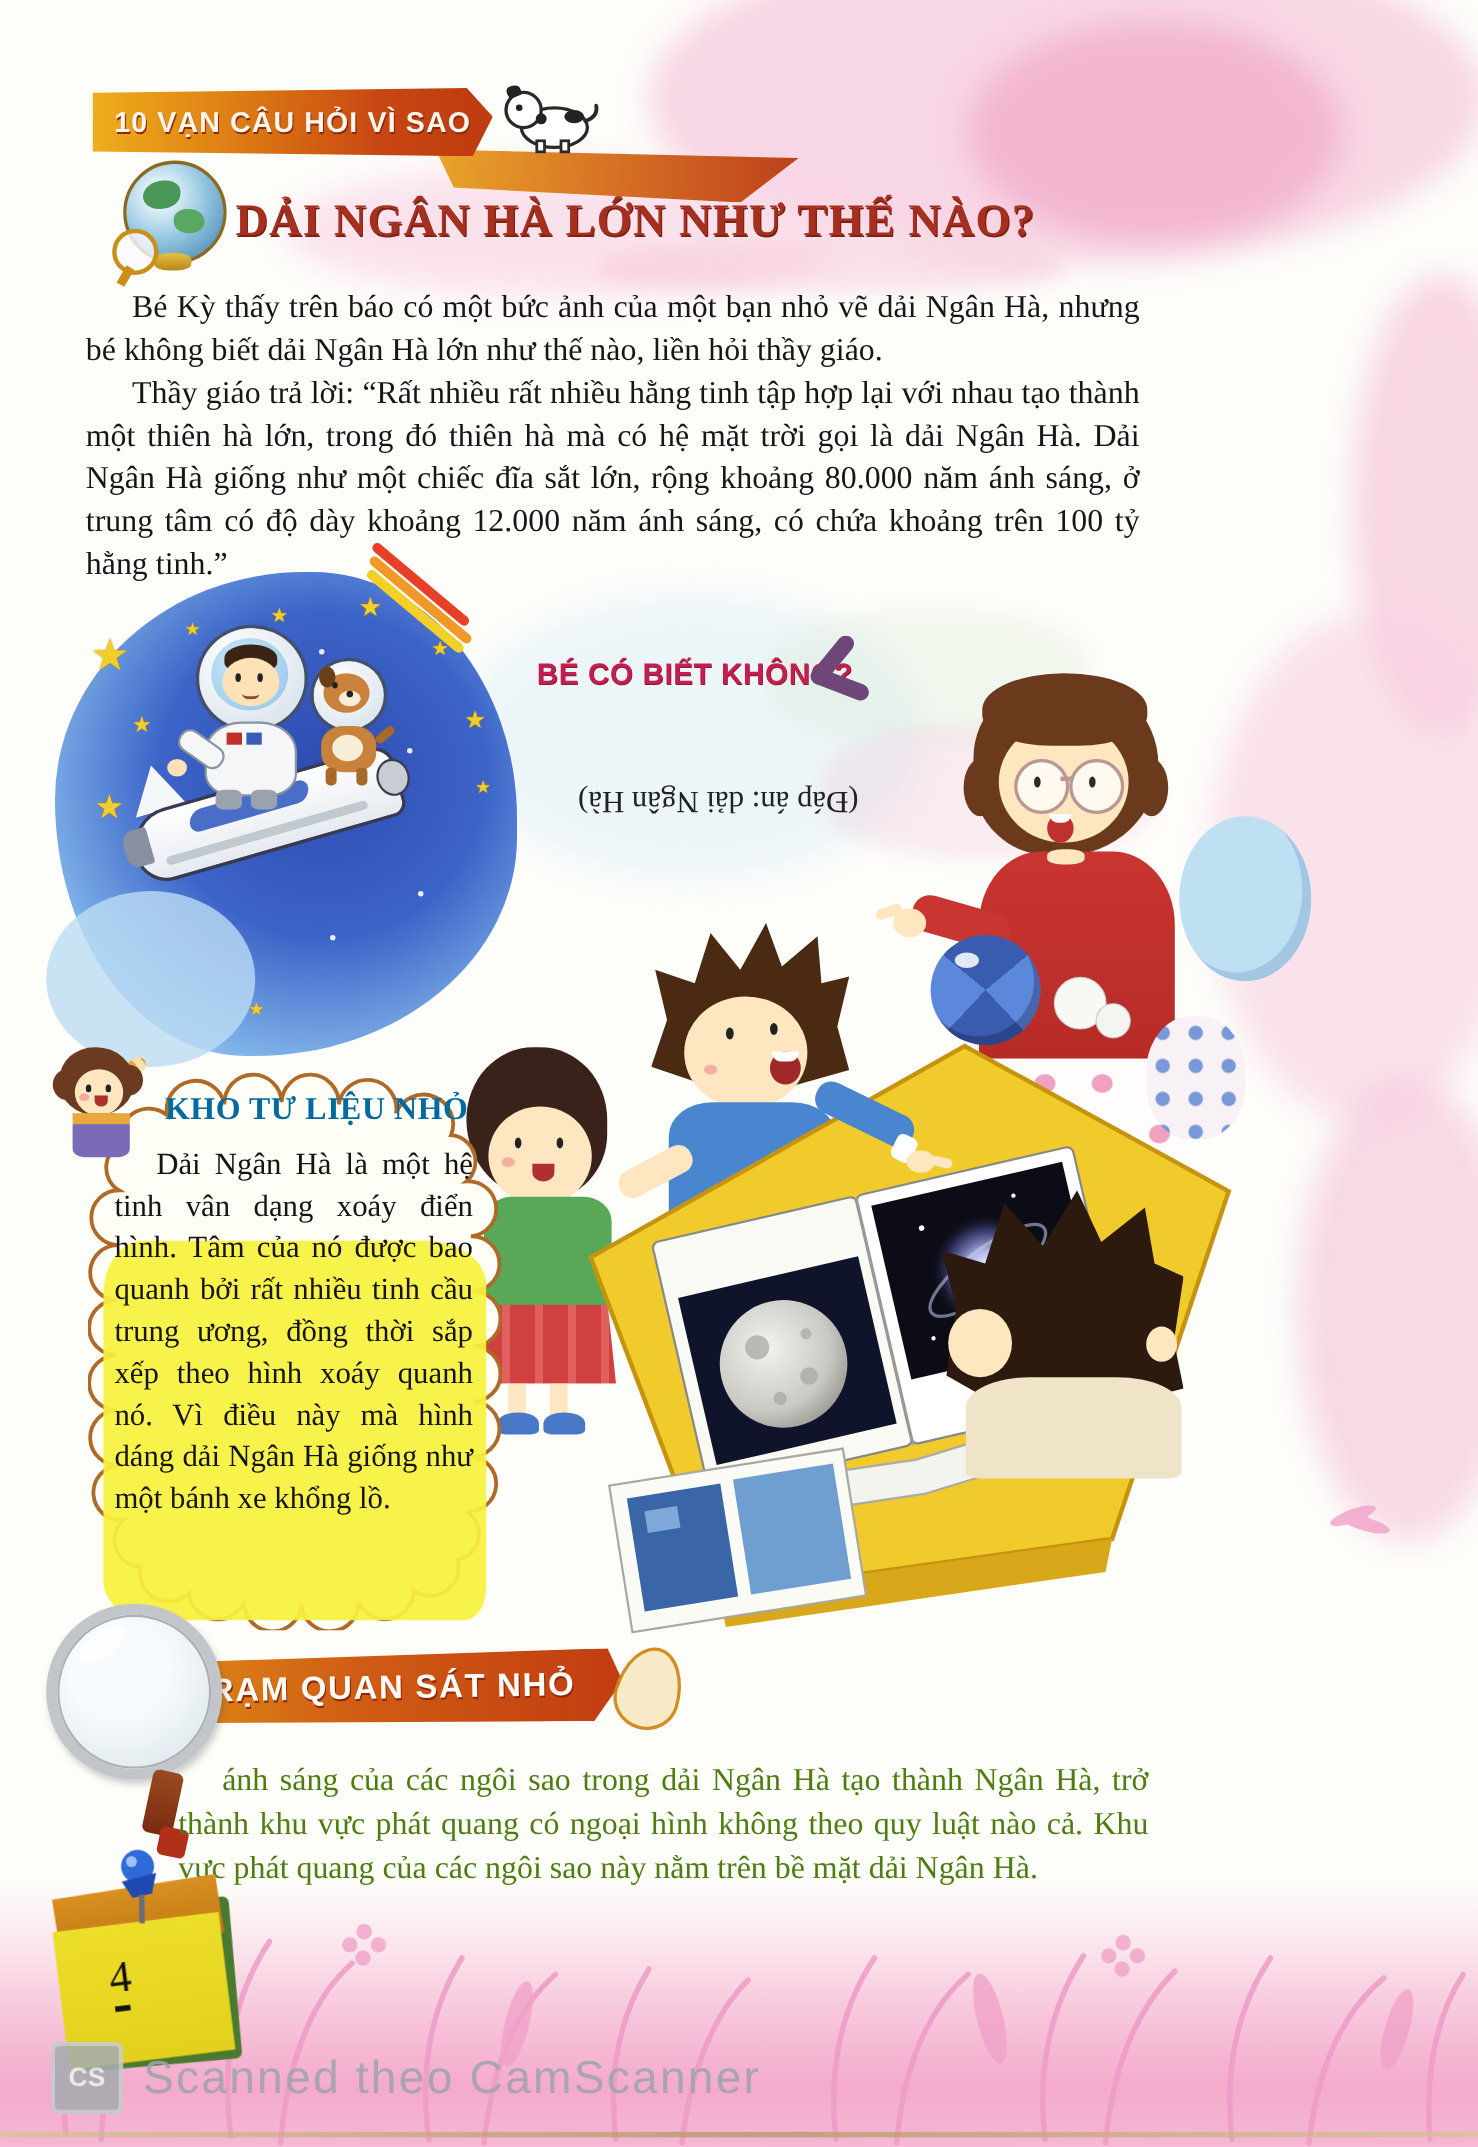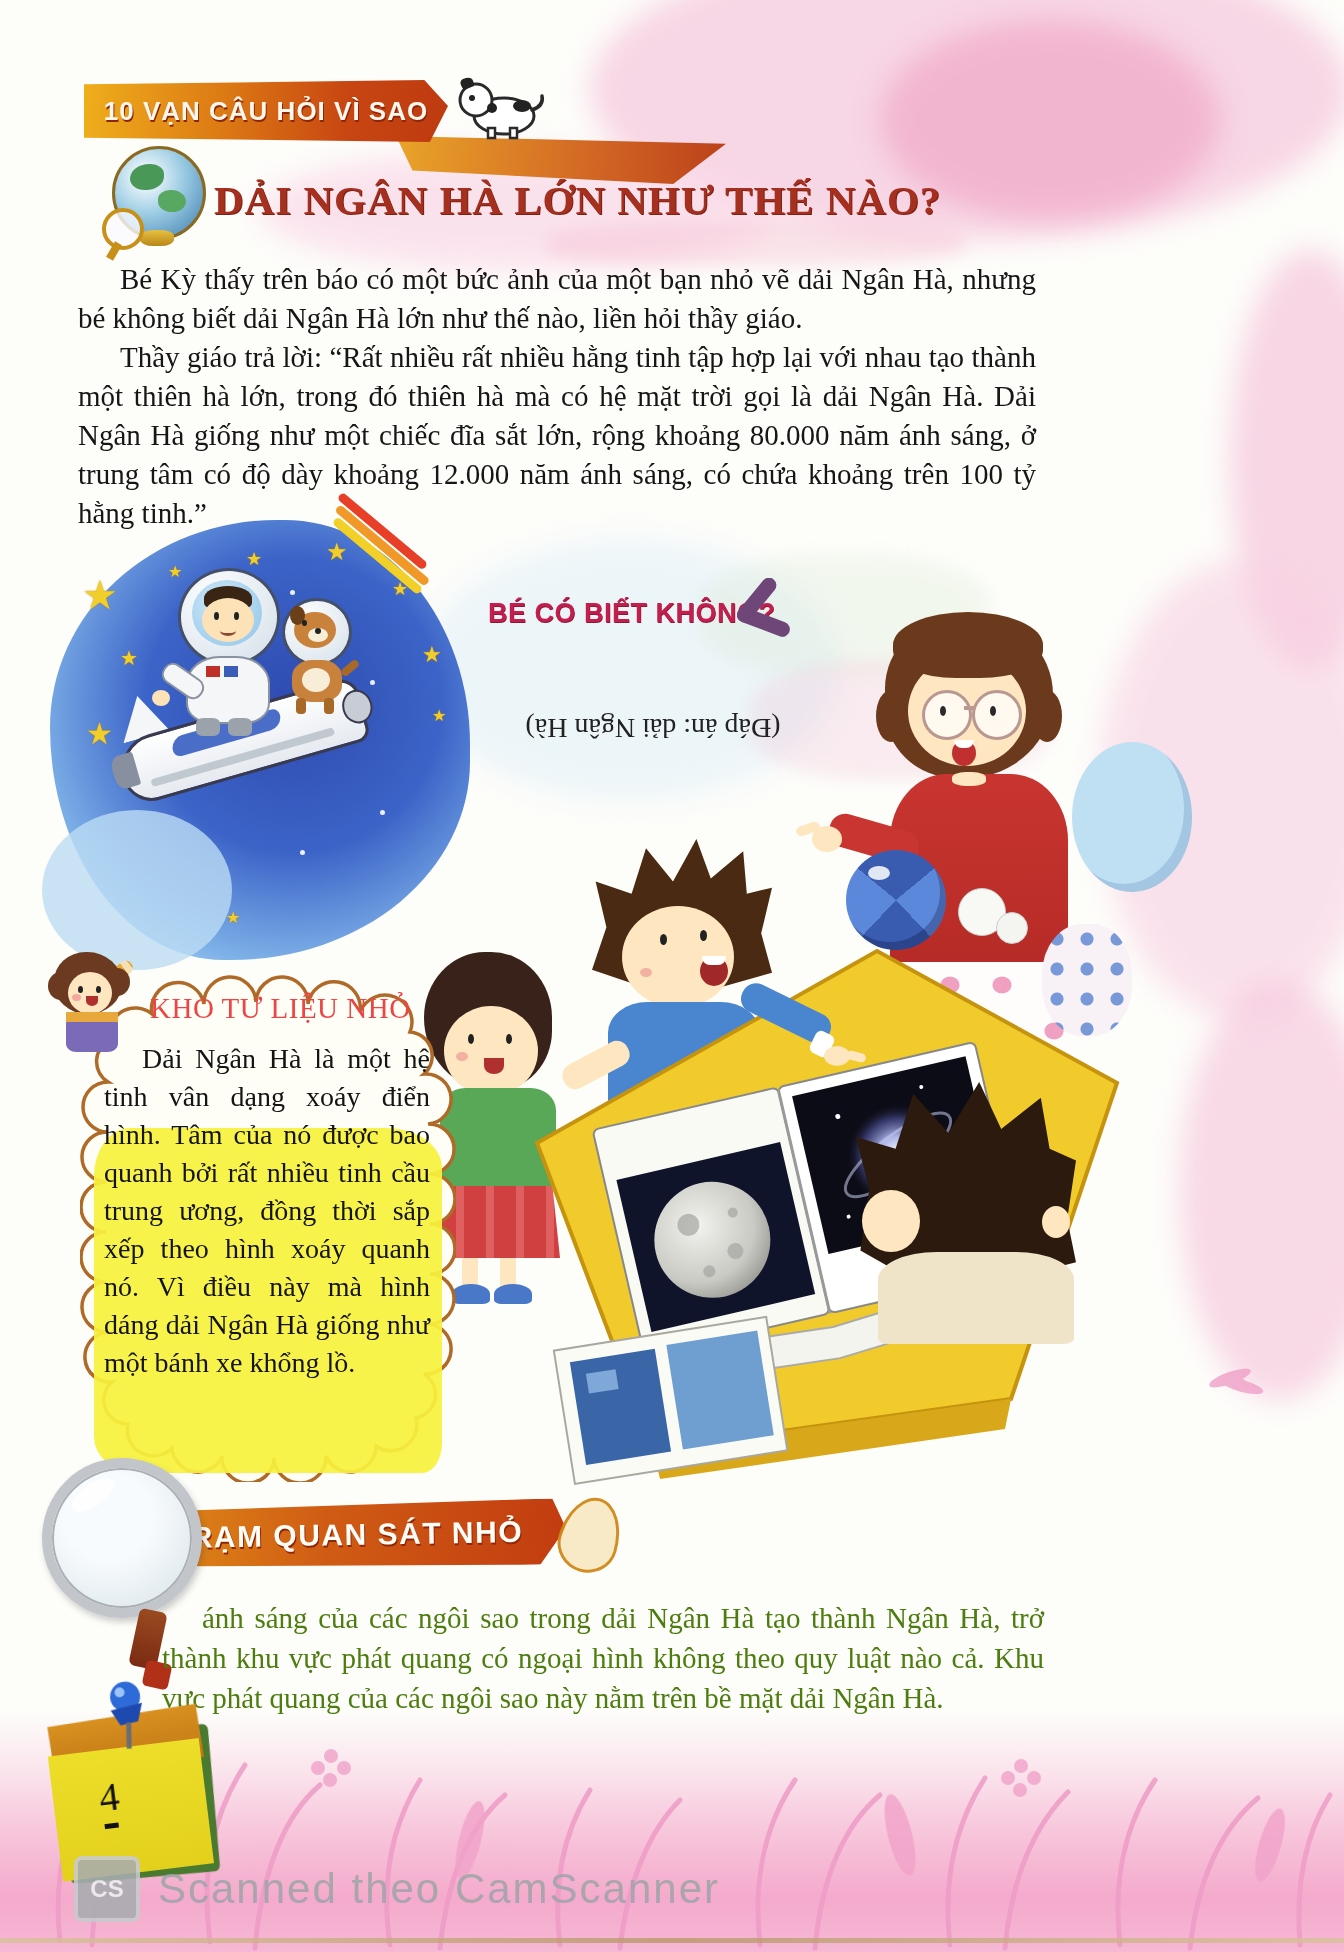--- a/index.html
+++ b/index.html
@@ -23,21 +23,21 @@
     letter-spacing:1px;text-shadow:1px 1px 0 #7E2012;}
   
   .bodytext{font-size:29px;line-height:39px;color:#161616;text-align:justify;}
   .bodytext p{margin:0;text-indent:42px;}
   
   .quiz-head{font-family:"Liberation Sans","DejaVu Sans",sans-serif;font-weight:700;font-size:27px;
     color:#C21E4E;letter-spacing:.5px;text-shadow:.5px .5px 0 #8E1636;}
   .quiz-q{font-size:30px;line-height:44px;color:#141414;}
   .quiz-a{font-size:28px;color:#222;transform:rotate(180deg);}
   
-  .fact-head{font-weight:400;font-size:29px;color:#ef4444;letter-spacing:.5px;}
+  .fact-head{font-weight:700;font-size:29px;color:#0369a1;letter-spacing:.5px;}
   .fact-body{font-size:28px;line-height:38px;color:#141414;text-align:justify;text-indent:38px;}
   .hl-blob{left:94px;top:1128px;width:348px;height:345px;background:#F7F23C;opacity:.92;
     border-radius:36px 56px 20px 44px / 48px 40px 30px 36px;}
   
   .obs{left:128px;top:1502px;width:438px;height:66px;transform:rotate(-1deg);
     background:linear-gradient(90deg,#E09018 0%,#D05C14 45%,#C23C10 100%);
     clip-path:polygon(0 10%,97% 0,100% 45%,94% 100%,0 92%);
     display:flex;align-items:center;justify-content:center;}
   .obs span{font-family:"Liberation Sans","DejaVu Sans",sans-serif;font-weight:700;font-size:30px;
     color:#FFFDF6;letter-spacing:1.5px;text-shadow:1px 2px 0 #8E2608;}
@@ -45,21 +45,21 @@
     clip-path:polygon(0 14%,100% 0,100% 100%,8% 90%);}
   .leaf{left:560px;top:1497px;width:54px;height:70px;border:3px solid #D08818;background:#F8EAC4;
     border-radius:50% 50% 50% 50%/62% 62% 38% 38%;transform:rotate(16deg);opacity:.95;}
   
   .star{position:absolute;color:#F2CE2A;text-shadow:0 0 2px #B8860B;}
   .star::before{content:"★";}
   .wstar{position:absolute;width:5px;height:5px;border-radius:50%;background:#FFF;opacity:.9;}
   
   .foot-p{left:162px;top:1598px;width:882px;font-size:29px;line-height:40px;color:#4d7c0f;
     text-align:justify;text-indent:40px;}
-  .wm{left:46px;top:1856px;display:flex;align-items:center;gap:18px;opacity:.88;margin-left:28px;}
+  .wm{left:46px;top:1856px;display:flex;align-items:center;gap:18px;opacity:.88;}
   .wm-logo{width:58px;height:58px;background:#A8ACB0;border:4px solid #C6CACE;border-radius:8px;
     display:flex;align-items:center;justify-content:center;
     font-family:"Liberation Sans",sans-serif;font-weight:700;font-size:24px;color:#EDEFF1;}
   .wm-text{font-family:"Liberation Sans","DejaVu Sans",sans-serif;font-size:42px;color:#A0A4A8;letter-spacing:2px;}
   .smudge{position:absolute;filter:blur(8px);border-radius:40%;}
 </style>
 </head>
 <body>
 
 <div class="page">

